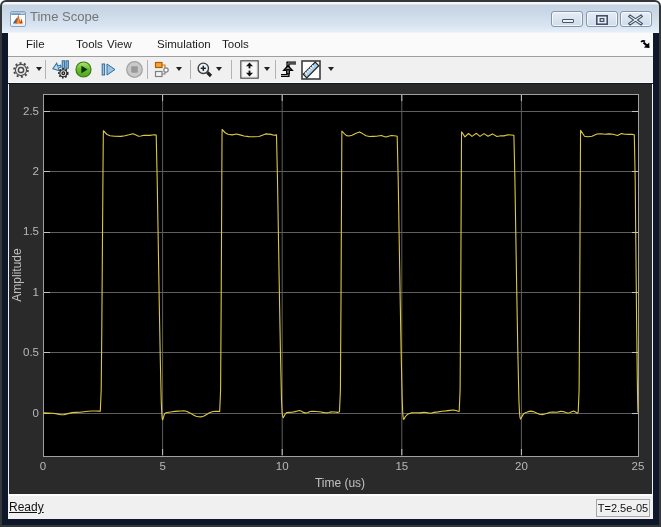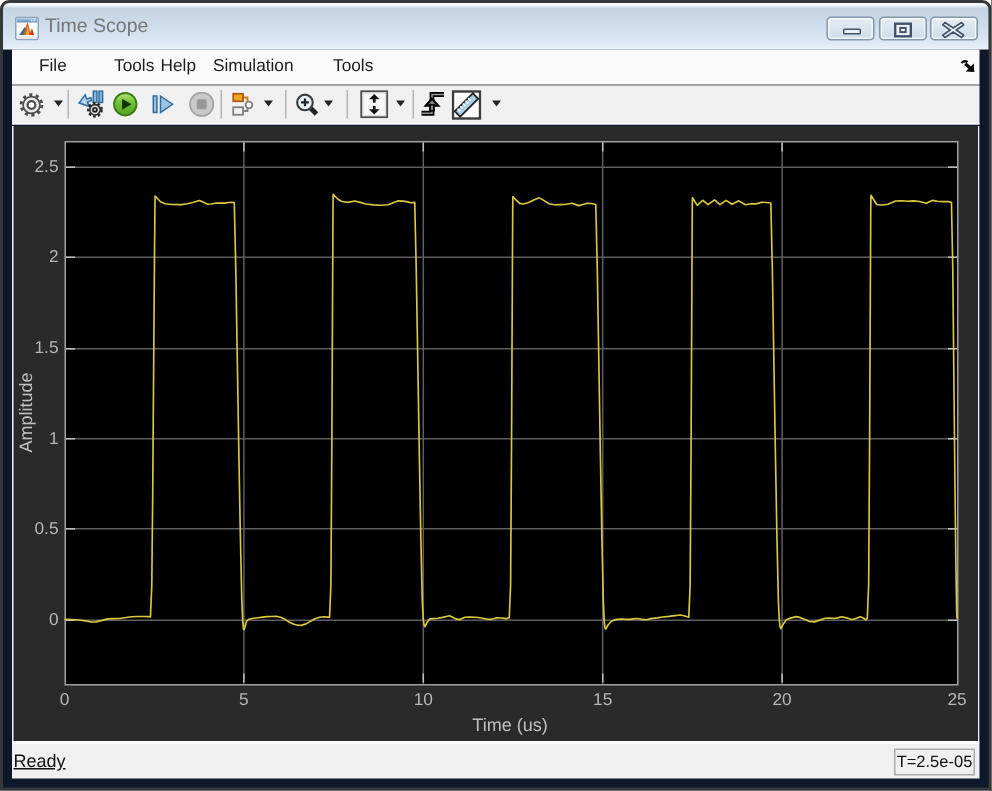--- a/index.html
+++ b/index.html
@@ -48,22 +48,22 @@
  <svg class="abs" style="left:591.5px;top:12px" width="16" height="12" viewBox="0 0 16 12">
    <rect x="2.8" y="1.8" width="10.4" height="8.4" fill="#eef1f5" stroke="#42526a" stroke-width="1.6"></rect>
    <rect x="6.2" y="4.6" width="3.6" height="2.8" fill="#fff" stroke="#42526a" stroke-width="1.3"></rect>
  </svg>
  <svg class="abs" style="left:625.5px;top:12px" width="15" height="12" viewBox="0 0 15 12">
    <path d="M2,1 L7.5,4.6 L13,1 L14.5,2.5 L9.5,6 L14.5,9.5 L13,11 L7.5,7.4 L2,11 L0.5,9.5 L5.5,6 L0.5,2.5 Z" fill="#eef1f5" stroke="#42526a" stroke-width="1.1"></path>
  </svg>
  <div class="abs" id="menubar">
    <span class="mi" style="left:6px">File</span>
    <span class="mi" style="left:56px">Tools</span>
-   <span class="mi" style="left:87px">Help</span>
-   <span class="mi" style="left:122px">Simulation</span>
+   <span class="mi" style="left:87px">View</span>
+   <span class="mi" style="left:137px">Simulation</span>
    <span class="mi" style="left:202px">Tools</span>
    <svg class="abs" style="left:632px;top:6px" width="11" height="10" viewBox="0 0 11 10">
      <path d="M1,3 Q3,1 5,2.5" fill="none" stroke="#000" stroke-width="1.6"></path>
      <path d="M3.5,3.5 L8,7.5" stroke="#000" stroke-width="2.2"></path>
      <polygon points="9.5,9 3.8,8.6 9.2,3.4" fill="#000"></polygon>
    </svg>
  </div>
  <div class="abs" id="menusep"></div>
  <div class="abs" id="toolbar">
   <svg class="abs" style="left:4px;top:4px" width="18" height="18" viewBox="0 0 18 18">

